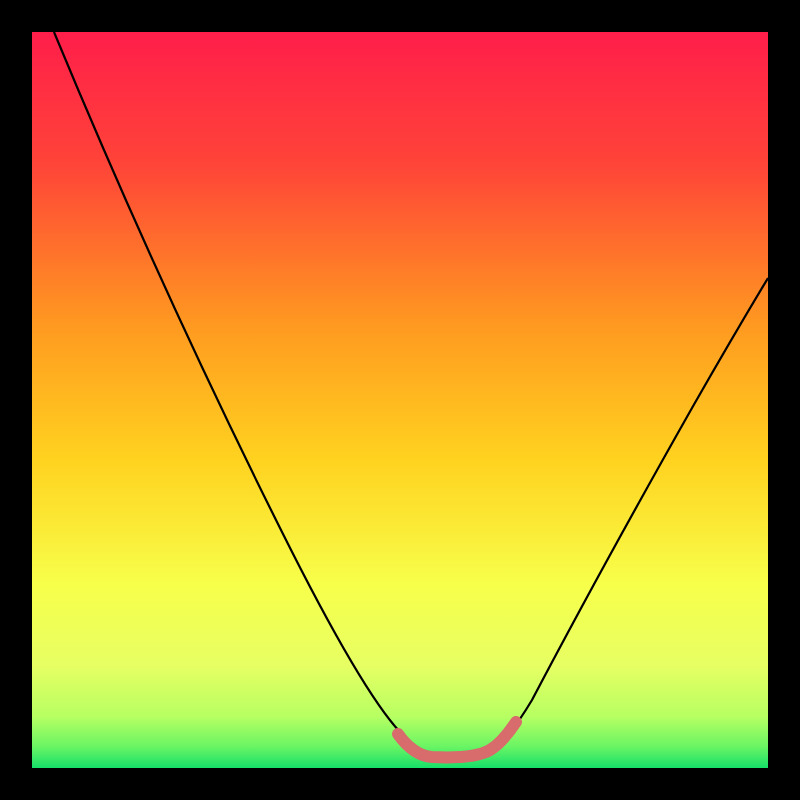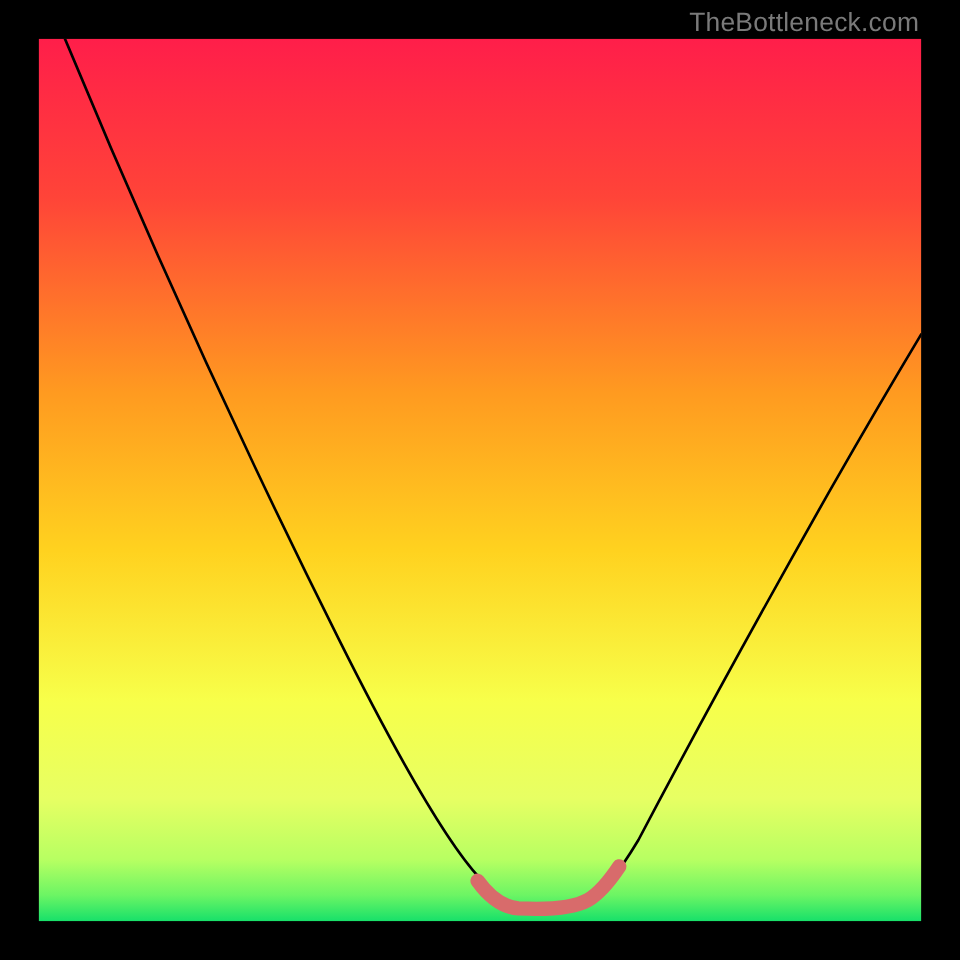--- a/index.html
+++ b/index.html
@@ -101,14 +101,13 @@
            C 420 726, 444 726, 458 718
            C 468 712, 476 702, 484 690"></path>
     </svg>
   </div>
 
   <div class="border-top"></div>
   <div class="border-bottom"></div>
   <div class="border-left"></div>
   <div class="border-right"></div>
 
-  <div class="watermark">TheBottleneck.com</div>
 </div>
 
 </body></html>

